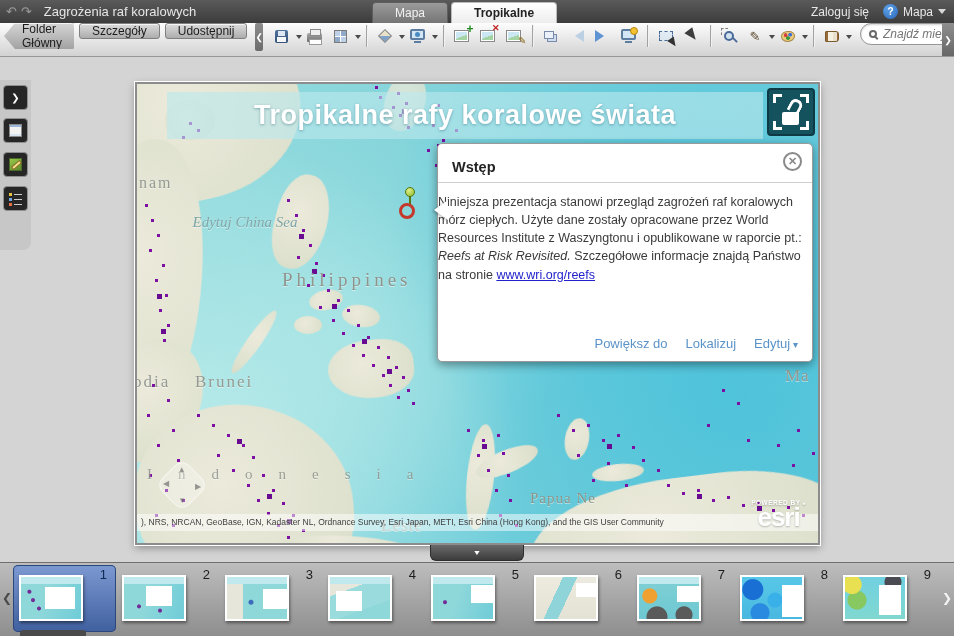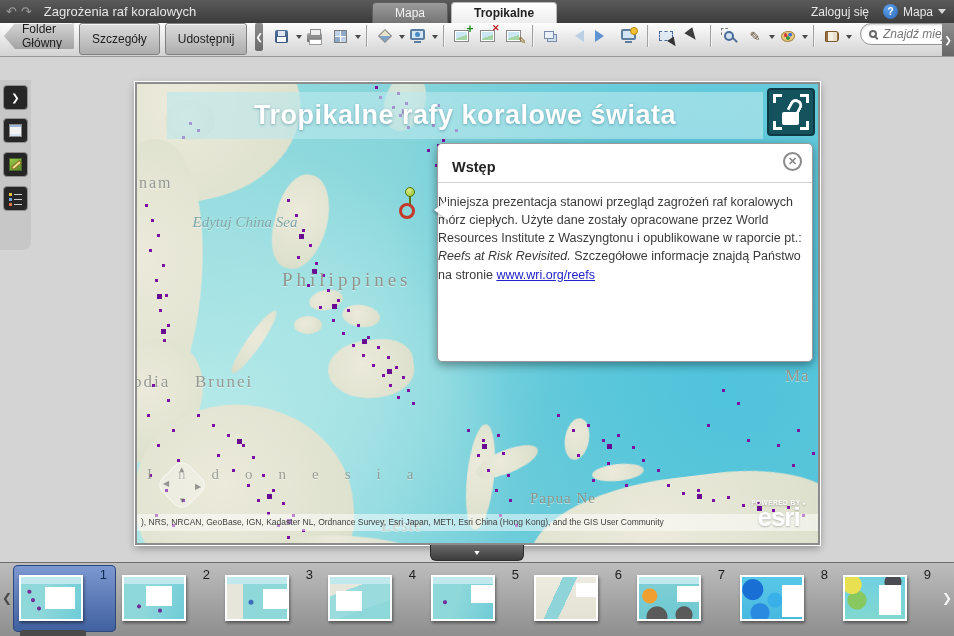--- a/index.html
+++ b/index.html
@@ -26,21 +26,21 @@
     background:radial-gradient(circle at 35% 30%, #5ea2e8, #2a66b8); color:#fff;
     font-size:10px; font-weight:bold; display:flex; align-items:center; justify-content:center; }
   .help-circle::before { content:'?'; }
   .help-label { color:#e8e8e8; font-size:12px; }
   .dd-caret { width:0; height:0; border:4px solid transparent; border-top:5px solid #d8d8d8; margin-top:4px; }
 
   
   .toolbar { position:absolute; left:0; top:23px; width:954px; height:34px;
     background:linear-gradient(#fdfdfd,#d2d2d2); border-bottom:1px solid #979797;
     display:flex; align-items:flex-start; }
-  .tb-btn { height:32px; display:flex; align-items:center; padding:0 12px; font-size:12px;
+  .tb-btn { height:16px; display:flex; align-items:center; padding:0 12px; font-size:12px;
     color:#1c1c1c; background:linear-gradient(#dcdcdc,#adadad); border:1px solid #808080;
     border-radius:3px; margin-left:5px; cursor:pointer; box-shadow:inset 0 1px 0 #f4f4f4; }
   .tb-btn.folder { margin-left:4px; border:none; border-radius:0 3px 3px 0;
     clip-path:polygon(11px 0, 100% 0, 100% 100%, 11px 100%, 0 50%);
     padding:0 12px 0 18px; background:linear-gradient(#d6d6d6,#a2a2a2);
     filter:drop-shadow(0 0 1px #6e6e6e); height:26px; }
   .tb-collapse { width:13px; height:28px; margin-left:8px; border-radius:2px;
     background:linear-gradient(#8d8d8d,#6b6b6b); color:#fff; display:flex; align-items:center;
     justify-content:center; font-size:9px; cursor:pointer; }
   .tb-collapse::before { content:'❮'; }
@@ -509,20 +509,25 @@
     <div class="map-pin-stem"></div>
     <div class="map-pin-ring"></div>
 
     <div class="popup">
       <div class="popup-tail"></div>
       <div class="popup-header">Wstęp</div>
       <div class="popup-close"></div>
       <div class="popup-body">
         <span>Niniejsza prezentacja stanowi przegląd zagrożeń raf koralowych mórz ciepłych. Użyte dane zostały opracowane przez World Resources Institute z Waszyngtonu i opublikowane w raporcie pt.: </span><i>Reefs at Risk Revisited.</i><span>  Szczegółowe informacje znajdą Państwo na stronie </span><span class="popup-link">www.wri.org/reefs</span>
       </div>
+      <div class="popup-actions">
+        <span>Powiększ do</span>
+        <span>Lokalizuj</span>
+        <span class="act-edit">Edytuj</span>
+      </div>
     </div>
 
     <div class="attribution">), NRS, NRCAN, GeoBase, IGN, Kadaster NL, Ordnance Survey, Esri Japan, METI, Esri China (Hong Kong), and the GIS User Community</div>
     <div class="esri-logo">
       <div class="esri-powered">POWERED BY</div>
       <div class="esri-word">esri</div>
     </div>
   </div>
 </div>
 

